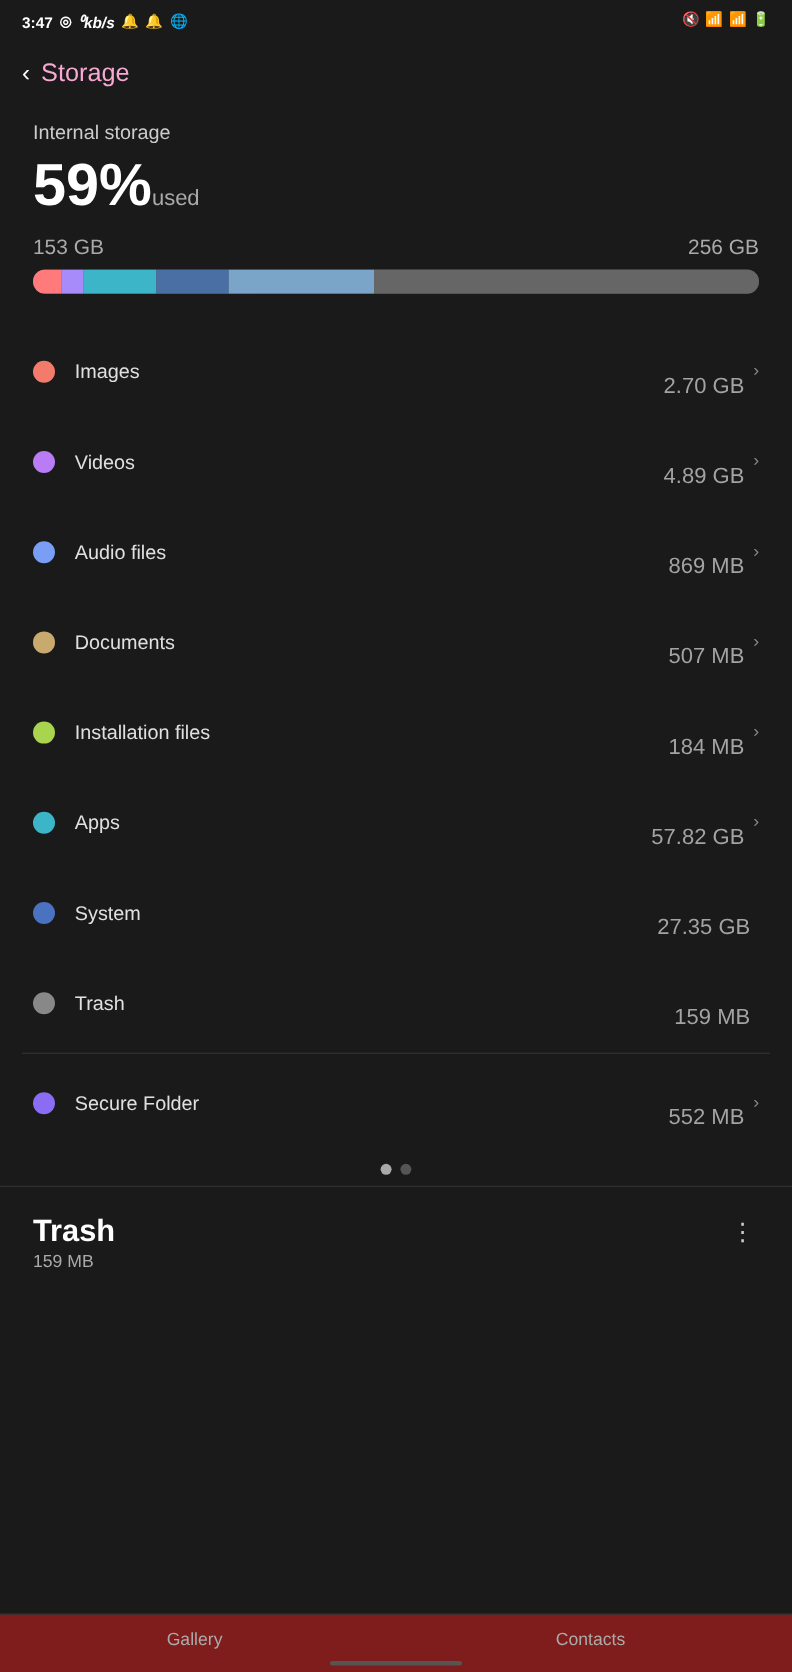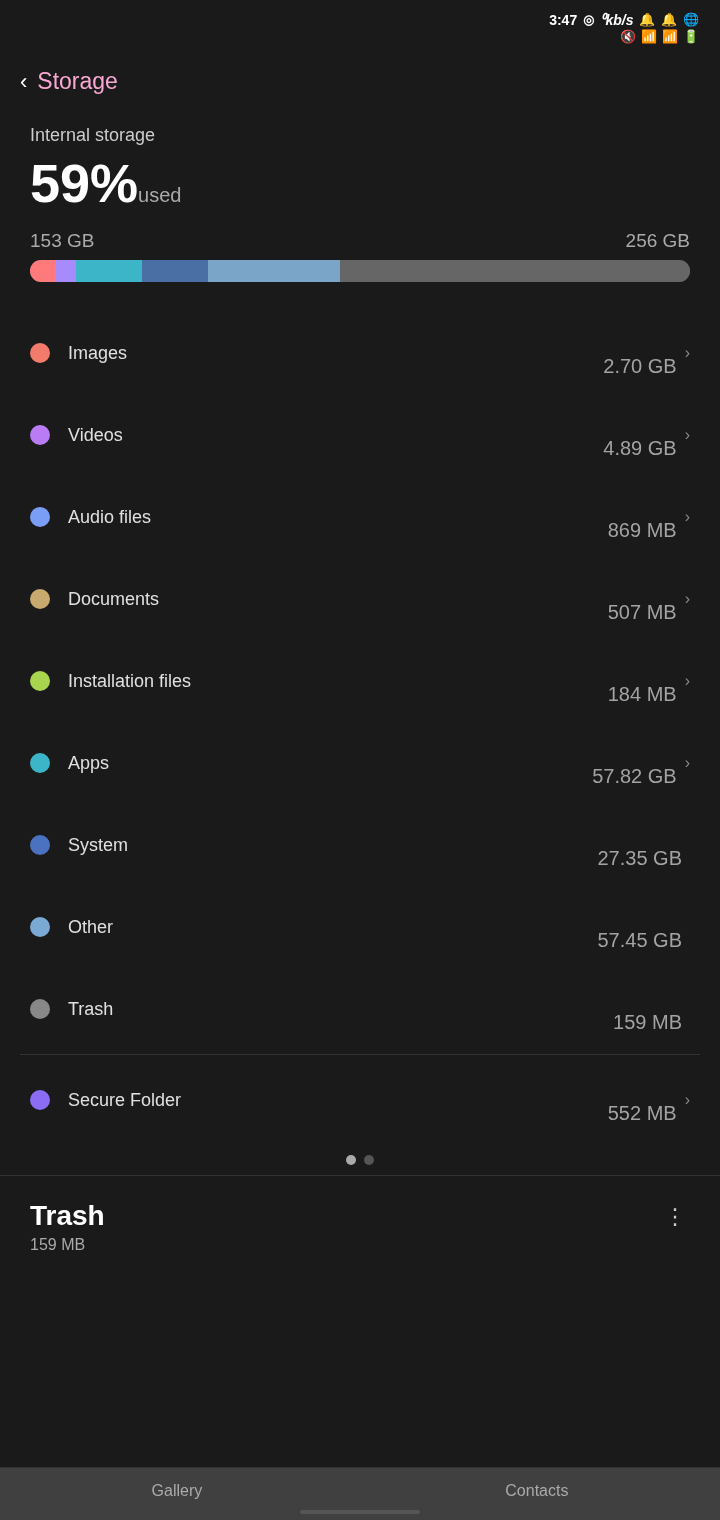--- a/index.html
+++ b/index.html
@@ -10,25 +10,24 @@
       font-family: 'Segoe UI', sans-serif;
       width: 720px;
       min-height: 1520px;
       overflow-x: hidden;
     }
 
     
     .status-bar {
       display: flex;
       justify-content: space-between;
-      align-items: flex-end;
+      align-items: flex-start;
       padding: 10px 20px 6px 20px;
       font-size: 14px;
       font-weight: 600;
-      flex-direction: column;
     }
     .status-left { display: flex; align-items: center; gap: 6px; }
     .status-right { display: flex; align-items: center; gap: 5px; }
     .status-icon { font-size: 13px; }
 
     
     .header {
       display: flex;
       align-items: center;
       padding: 18px 20px 10px 20px;
@@ -277,25 +276,20 @@
       <span class="item-name">Apps</span>
       <span class="item-size">57.82 GB</span>
       <span class="item-chevron">›</span>
     </div>
     <div class="storage-item">
       <div class="item-dot" style="background: rgb(74, 114, 192);"></div>
       <span class="item-name">System</span>
       <span class="item-size">27.35 GB</span>
     </div>
     <div class="storage-item">
-      <div class="item-dot" style="background: rgb(122, 170, 212);"></div>
-      <span class="item-name">Other</span>
-      <span class="item-size">57.45 GB</span>
-    </div>
-    <div class="storage-item">
       <div class="item-dot" style="background: rgb(136, 136, 136);"></div>
       <span class="item-name">Trash</span>
       <span class="item-size">159 MB</span>
     </div>
   </div>
 
 <div class="divider"></div>
 <div class="storage-items" id="secure-folder-container">
 <div class="storage-item">
       <div class="item-dot" style="background: rgb(139, 109, 245);"></div>
@@ -313,20 +307,20 @@
 <div class="section-divider"></div>
 
 <div class="trash-section">
   <div>
     <div class="trash-title">Trash</div>
     <div class="trash-size">159 MB</div>
   </div>
   <div class="more-icon">⋮</div>
 </div>
 
-<div style="position:absolute; bottom:0; left:0; width:720px; background:#404040; border-top:1px solid #333; display:flex; justify-content:space-around; padding:14px 0 20px 0;">
+<div style="position:absolute; bottom:0; left:0; width:720px; background:#7f1d1d; border-top:1px solid #333; display:flex; justify-content:space-around; padding:14px 0 20px 0;">
   <span style="font-size:16px; color:#aaa;">Gallery</span>
   <span style="font-size:16px; color:#aaa;">Contacts</span>
 </div>
 
 <div style="position:absolute; bottom:6px; left:50%; transform:translateX(-50%);">
   <div class="gesture-bar"></div>
 </div>
 
 </body></html>

